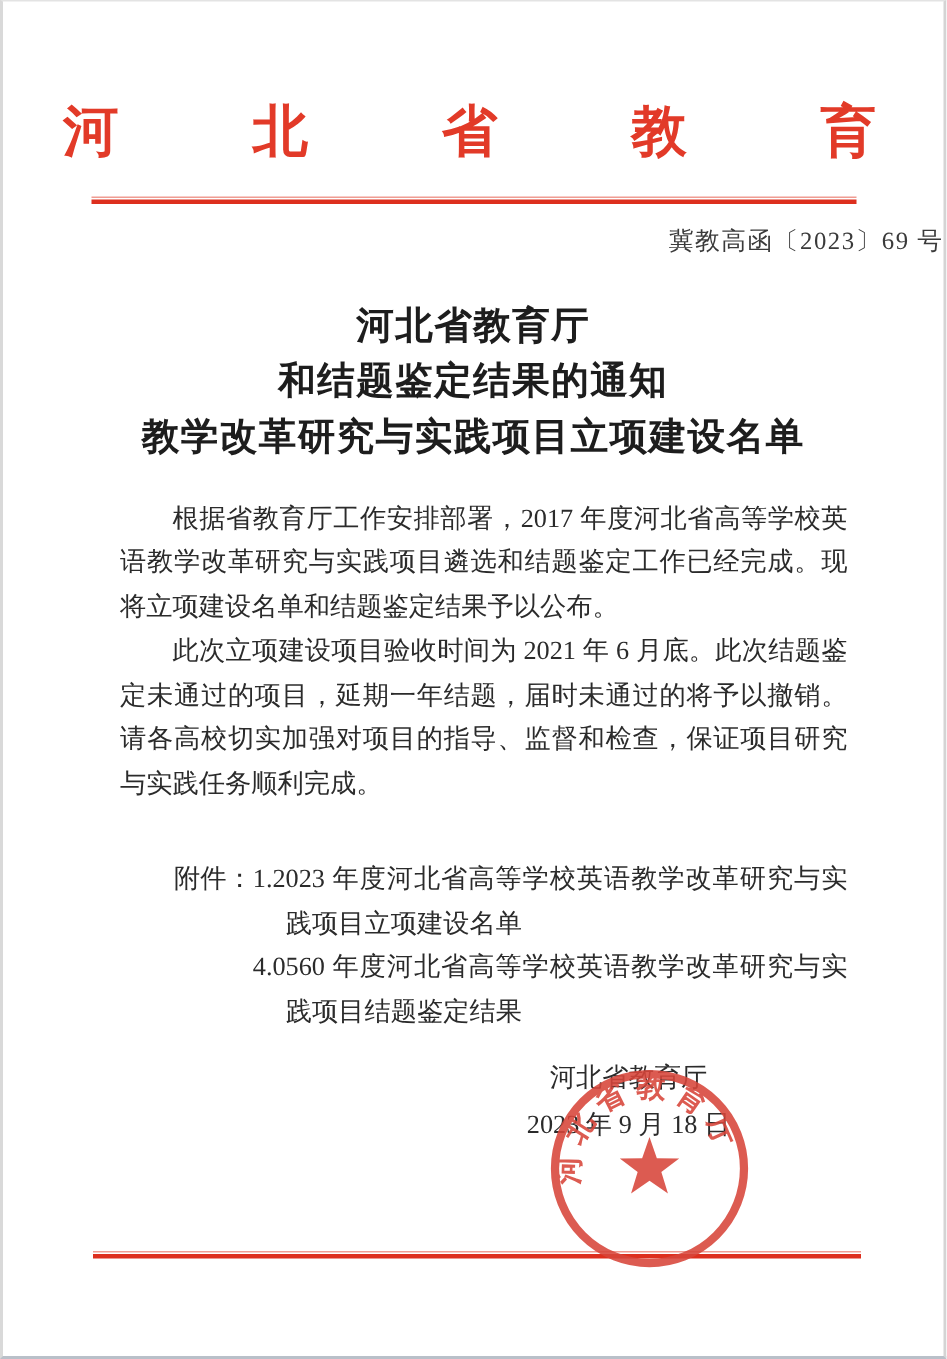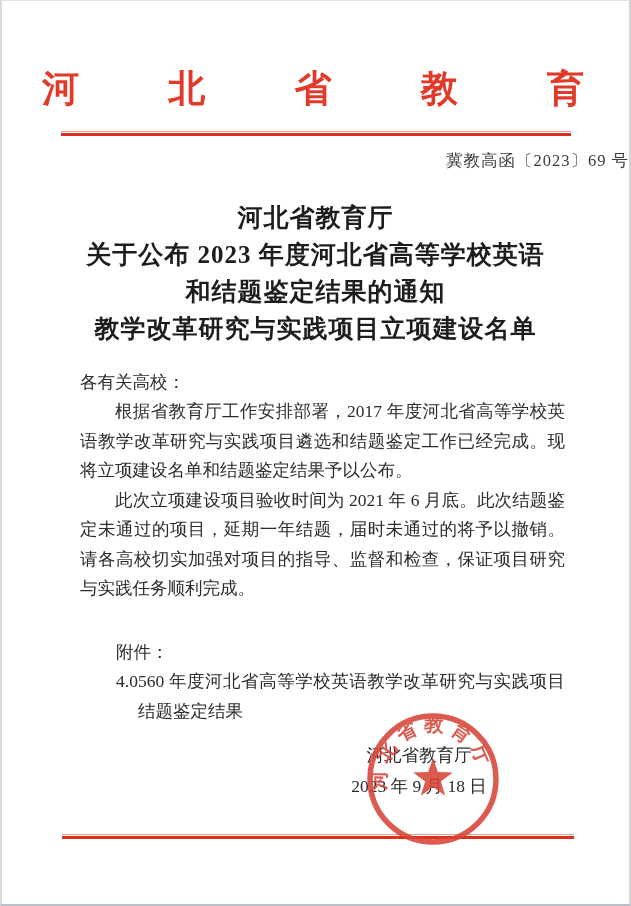--- a/index.html
+++ b/index.html
@@ -81,21 +81,20 @@
   .doc-body p { margin: 0; }
   .doc-body p.indent { text-indent: 2em; }
 
   
   .attachments {
     display: flex;
     margin: 34px 64px 0 114px;
     font-size: 17.5px;
     line-height: 29.5px;
     color: #2b2b2b;
-    flex-direction: column;
   }
   .attachments .attach-label {
     flex: 0 0 auto;
     white-space: nowrap;
   }
   .attachments .attach-items { flex: 1 1 auto; }
   .attachments .attach-item {
     padding-left: 22px;
     text-indent: -22px;
     text-align: justify;
@@ -139,34 +138,33 @@
 
   <div class="red-rule">
     <div class="thin"></div>
     <div class="thick"></div>
   </div>
 
   <div class="doc-number">冀教高函〔2023〕69 号</div>
 
   <h2 class="doc-title">
     <span class="t-line">河北省教育厅</span>
-    <span class="t-line">关于公布 2023 年度河北省高等学校英语</span>
     <span class="t-line">和结题鉴定结果的通知</span>
     <span class="t-line">教学改革研究与实践项目立项建设名单</span>
   </h2>
 
   <div class="doc-body">
-    <p>各有关高校：</p>
     <p class="indent">根据省教育厅工作安排部署，2017 年度河北省高等学校英语教学改革研究与实践项目遴选和结题鉴定工作已经完成。现将立项建设名单和结题鉴定结果予以公布。</p>
     <p class="indent">此次立项建设项目验收时间为 2021 年 6 月底。此次结题鉴定未通过的项目，延期一年结题，届时未通过的将予以撤销。请各高校切实加强对项目的指导、监督和检查，保证项目研究与实践任务顺利完成。</p>
   </div>
 
   <div class="attachments">
     <div class="attach-label">附件：</div>
     <div class="attach-items">
+      <div class="attach-item">1.2023 年度河北省高等学校英语教学改革研究与实践项目立项建设名单</div>
       <div class="attach-item">4.0560 年度河北省高等学校英语教学改革研究与实践项目结题鉴定结果</div>
     </div>
   </div>
 
   <div class="signature">
     <div>河北省教育厅</div>
     <div>2023 年 9 月 18 日</div>
   </div>
 
   <div class="red-rule footer-rule">

